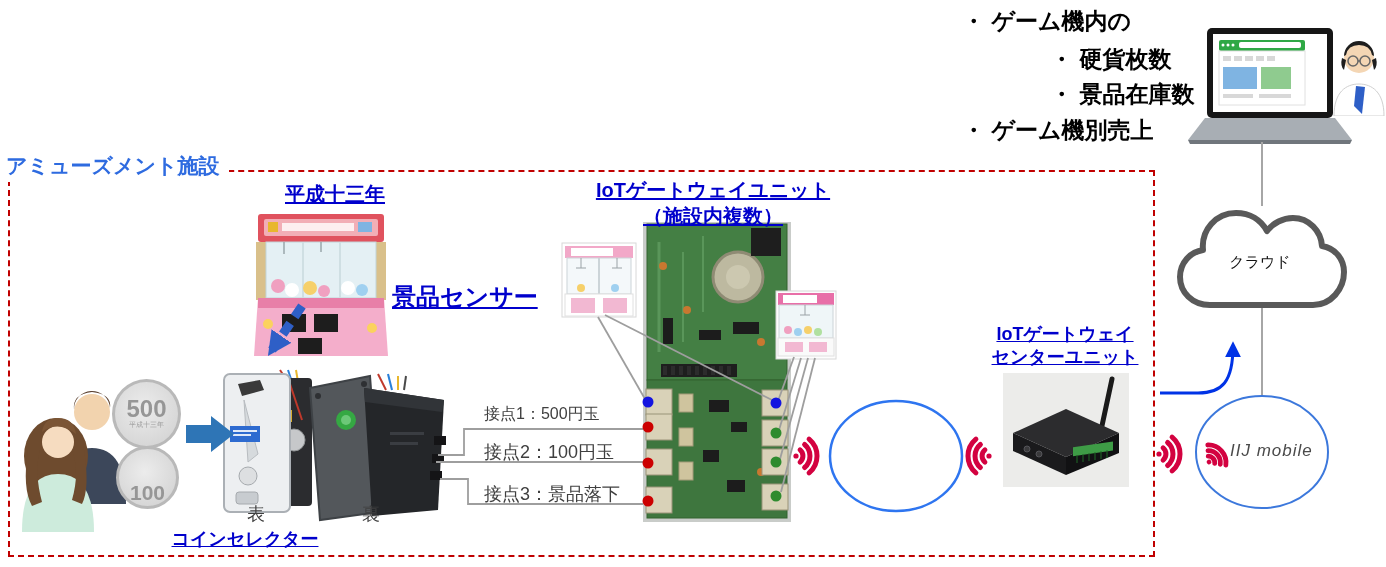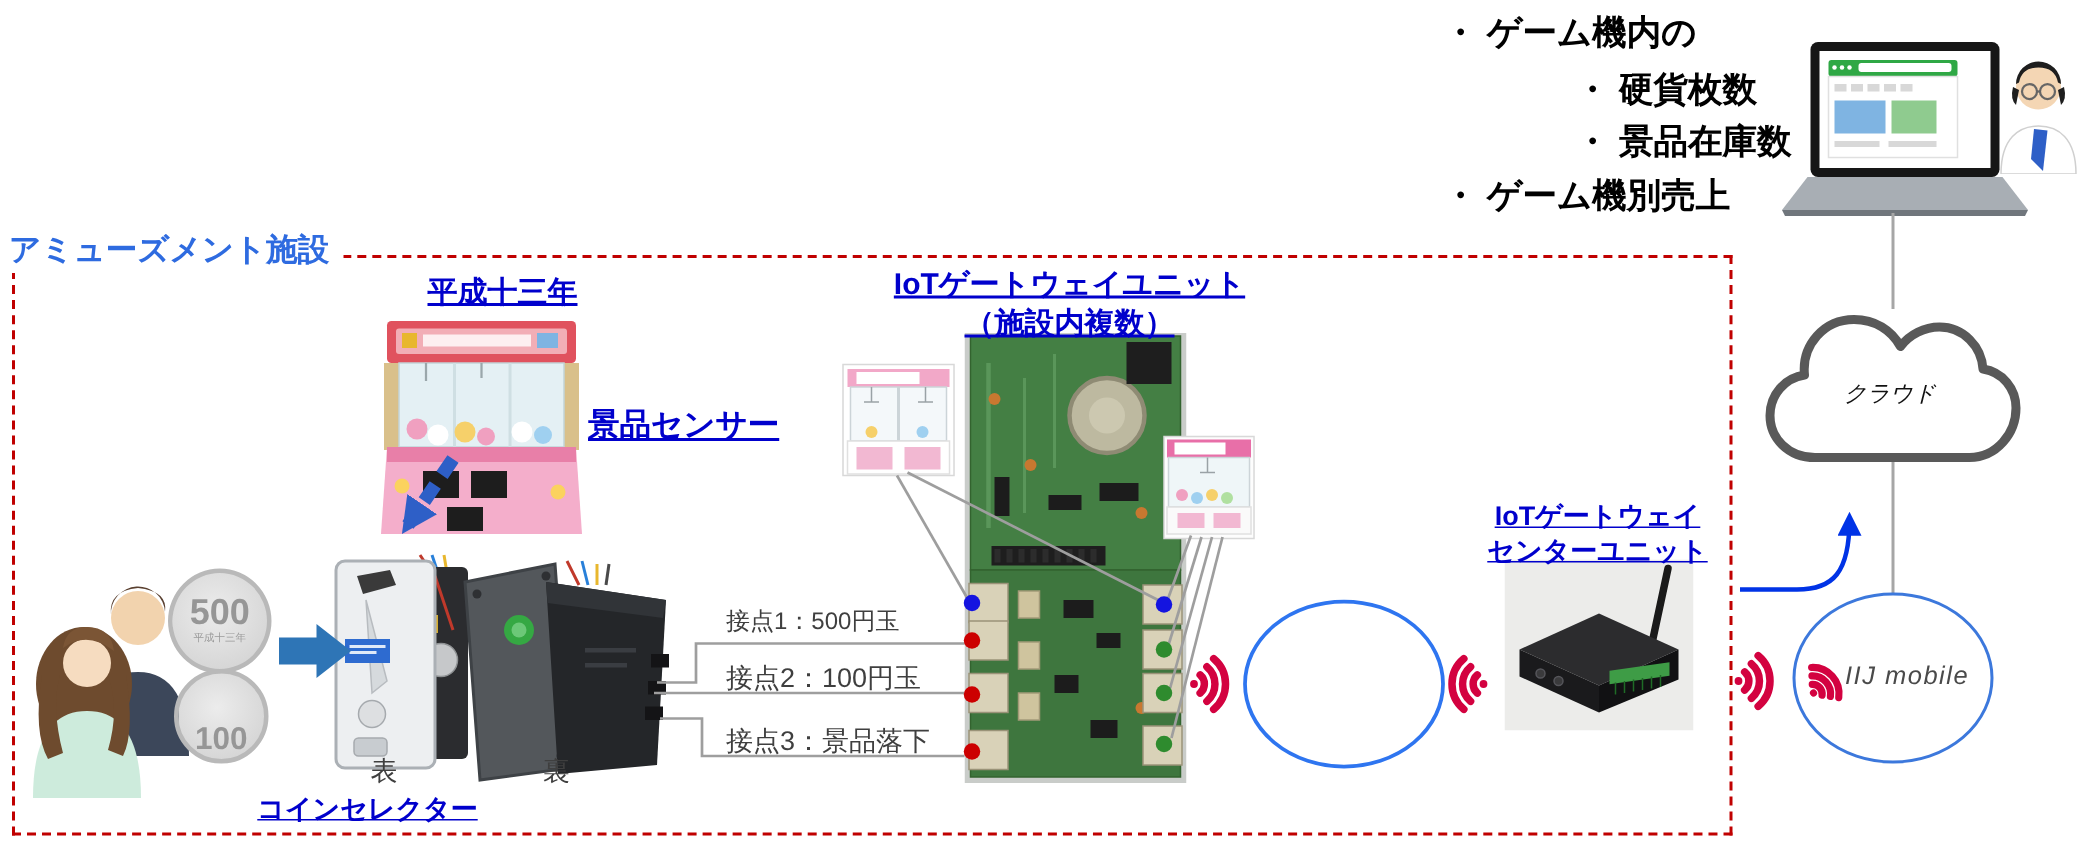--- a/index.html
+++ b/index.html
@@ -358,42 +358,42 @@
   </div>
 
   <div class="abs txt bullet" style="left:962px;top:6px;z-index:6;">・ ゲーム機内の</div>
   <div class="abs txt bullet" style="left:1050px;top:44px;z-index:6;">・ 硬貨枚数</div>
   <div class="abs txt bullet" style="left:1050px;top:79px;z-index:6;">・ 景品在庫数</div>
   <div class="abs txt bullet" style="left:962px;top:115px;z-index:6;">・ ゲーム機別売上</div>
 
   <div class="abs txt" style="left:4px;top:152px;z-index:6;font-size:21px;font-weight:bold;color:#2e6be0;background:#fff;padding:0 10px 2px 2px;">アミューズメント施設</div>
 
   <div class="abs txt blue-title center" style="left:270px;top:181px;width:130px;z-index:6;font-size:20px;">平成十三年</div>
-  <div class="abs txt blue-title" style="left:392px;top:269px;z-index:6;font-size:21px;">景品センサー</div>
+  <div class="abs txt blue-title" style="left:392px;top:281px;z-index:6;font-size:24px;">景品センサー</div>
 
   <div class="abs txt gray-label" style="left:247px;top:502px;z-index:6;font-size:18px;">表</div>
   <div class="abs txt gray-label" style="left:362px;top:502px;z-index:6;font-size:18px;">裏</div>
   <div class="abs txt blue-title center" style="left:165px;top:527px;width:160px;z-index:6;font-size:18px;">コインセレクター</div>
 
   <div class="abs txt gray-label" style="left:484px;top:404px;z-index:6;font-size:16px;">接点1：500円玉</div>
   <div class="abs txt gray-label" style="left:484px;top:440px;z-index:6;font-size:18px;">接点2：100円玉</div>
   <div class="abs txt gray-label" style="left:484px;top:482px;z-index:6;font-size:18px;">接点3：景品落下</div>
 
   <div class="abs center" style="left:578px;top:177px;width:270px;z-index:6;">
     <div class="txt blue-title" style="font-size:20px;line-height:26px;">IoTゲートウェイユニット</div>
     <div class="txt blue-title" style="font-size:20px;line-height:26px;">（施設内複数）</div>
   </div>
 
 
-  <div class="abs center" style="left:980px;top:333px;width:170px;z-index:6;">
+  <div class="abs center" style="left:980px;top:323px;width:170px;z-index:6;">
     <div class="txt blue-title" style="font-size:18px;line-height:23px;">IoTゲートウェイ</div>
     <div class="txt blue-title" style="font-size:18px;line-height:23px;">センターユニット</div>
   </div>
 
-  <div class="abs txt center" style="left:1222px;top:253px;width:76px;z-index:6;font-size:15px;color:#111;font-style:italic;">クラウド</div>
+  <div class="abs txt center" style="left:1222px;top:253px;width:76px;z-index:6;font-size:15px;color:#111;">クラウド</div>
 
   <div class="abs" style="left:1200px;top:438px;z-index:6;display:flex;align-items:center;">
     <div style="width:24px;height:26px;transform:rotate(-42deg);">
       <svg viewBox="0 0 30 48">
           <g fill="none" stroke="#d30240" stroke-width="6" stroke-linecap="round">
         <path d="M7.1,17.9 A8,8 0 0 1 7.1,30.1"></path>
             <path d="M11.6,12.5 A15,15 0 0 1 11.6,35.5"></path>
             <path d="M16.1,7.1 A22,22 0 0 1 16.1,40.9"></path>
           </g>
         <circle cx="3" cy="24" r="3" fill="#d30240"></circle>

